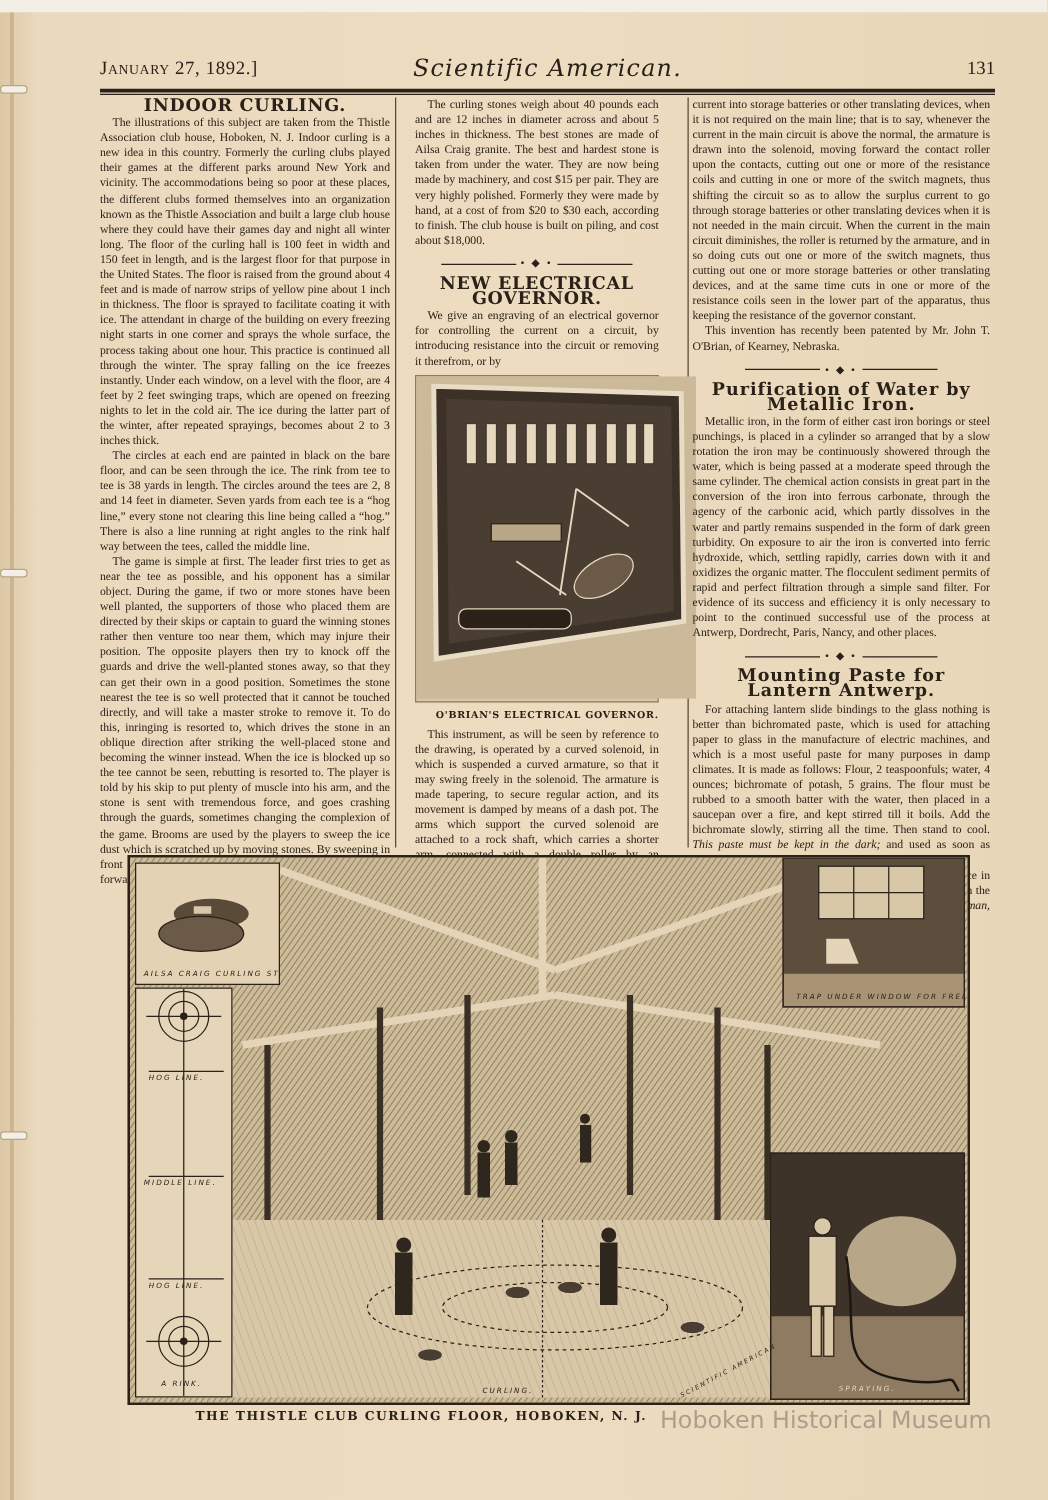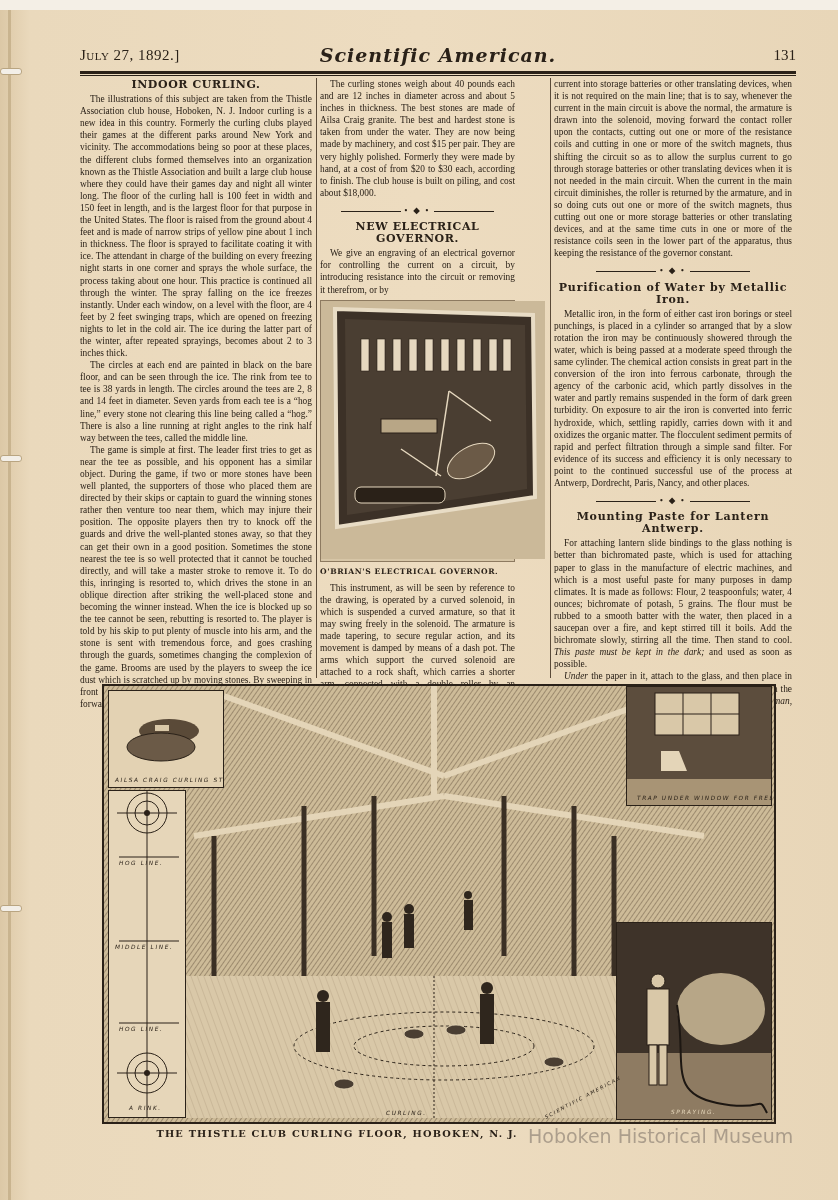--- a/index.html
+++ b/index.html
@@ -3,55 +3,55 @@
 <meta charset="utf-8">
 <style>
   html,body{margin:0;padding:0;}
   body{width:838px;height:1200px;background:#e9d9bd;position:relative;overflow:hidden;font-family:"DejaVu Serif",serif;color:#2a2118;}
   .page{position:absolute;left:0;top:10px;width:838px;height:1190px;background:linear-gradient(90deg,#dcc8a6 0px,#ead9bc 30px,#eddcc0 50%,#e8d6b8 100%);}
   .topstrip{position:absolute;left:0;top:0;width:838px;height:10px;background:#f4efe6;}
   .spine{position:absolute;left:8px;top:10px;width:3px;height:1190px;background:#c9b48f;}
   .hole{position:absolute;left:0;width:20px;height:5px;border-radius:3px;background:#f3efe8;border:1px solid #b9a581;}
   .hdr{position:absolute;left:80px;top:44px;width:716px;height:26px;}
   .hdr .date{position:absolute;left:0;top:3px;font-family:"Liberation Serif",serif;font-size:15px;font-variant:small-caps;letter-spacing:.5px;}
-  .hdr .mast{position:absolute;left:0;width:716px;text-align:center;top:0;font-family:"DejaVu Serif",serif;font-weight:bold;font-size:19px;letter-spacing:1px;font-style:italic;}
+  .hdr .mast{position:absolute;left:0;width:716px;text-align:center;top:0;font-family:"DejaVu Serif",serif;font-weight:normal;font-size:19px;letter-spacing:1px;font-style:italic;}
   .hdr .pnum{position:absolute;right:0;top:3px;font-family:"Liberation Serif",serif;font-size:15px;}
   .rule{position:absolute;left:80px;top:71px;width:716px;height:3px;background:#2a2118;}
   .rule2{position:absolute;left:80px;top:75px;width:716px;height:1px;background:#2a2118;}
   .col{position:absolute;top:78px;font-family:"Liberation Serif",serif;font-size:9.4px;line-height:12.1px;text-align:justify;}
   .col p{margin:0;text-indent:10px;}
   .c1{left:80px;width:232px;}
-  .c2{left:320px;width:195px;}
+  .c2{left:332px;width:195px;}
   .c3{left:554px;width:238px;}
   .vdiv{position:absolute;top:78px;width:1px;height:600px;background:#5a4a38;}
-  .h{font-family:"DejaVu Serif",serif;font-weight:bold;font-size:11px;letter-spacing:.6px;text-align:center;margin:1px 0 2px;text-indent:0 !important;}
+  .h{font-family:"DejaVu Serif",serif;font-weight:bold;font-size:14px;letter-spacing:.6px;text-align:center;margin:1px 0 2px;text-indent:0 !important;}
   .h.i{font-style:normal;letter-spacing:.8px;}
   .orn{text-align:center;font-size:8px;letter-spacing:2px;margin:6px 0 4px;}
   .orn span{display:inline-block;width:60px;border-top:1px solid #2a2118;vertical-align:middle;}
   .fig{position:relative;margin:4px 0 2px;height:260px;background:#d7c6a7;border:1px solid #8d7a60;}
-  .cap{font-family:"DejaVu Serif",serif;font-weight:bold;font-size:7.6px;letter-spacing:.6px;text-align:left;margin:4px 0 4px;text-indent:0 !important;}
+  .cap{font-family:"DejaVu Serif",serif;font-weight:bold;font-size:7.6px;letter-spacing:.6px;text-align:right;margin:4px 0 4px;text-indent:0 !important;}
   em{font-style:italic;}
   .plate{position:absolute;left:102px;top:684px;width:670px;height:436px;border:2px solid #2a2118;background:#c9b692;overflow:hidden;}
   .sub{position:absolute;border:1.5px solid #2a2118;background:#e3d2b3;overflow:hidden;}
   .lbl{position:absolute;font-family:"DejaVu Sans",sans-serif;font-style:italic;font-size:5.8px;letter-spacing:1.6px;color:#2a2118;white-space:nowrap;}
   .platecap{position:absolute;left:0;width:674px;text-align:center;top:1128px;font-family:"DejaVu Serif",serif;font-weight:bold;font-size:9.8px;letter-spacing:1.2px;}
   .wm{position:absolute;left:510px;top:1125px;font-family:"DejaVu Sans",sans-serif;font-size:19px;color:rgba(120,110,100,.55);margin-left:18px;}
 </style>
 </head>
 <body>
 
 <div class="topstrip"></div>
 <div class="page"></div>
 <div class="spine"></div>
 <div class="hole" style="top:68px"></div>
 <div class="hole" style="top:455px"></div>
 <div class="hole" style="top:905px"></div>
 
 <div class="hdr">
-  <span class="date">July 27, 1892.]</span>
+  <span class="date">January 27, 1892.]</span>
   <span class="mast">Scientific American.</span>
   <span class="pnum">131</span>
 </div>
 <div class="rule"></div>
 <div class="rule2"></div>
 
 <div class="vdiv" style="left:316px"></div>
 <div class="vdiv" style="left:550px"></div>
 
 <div class="col c1">
@@ -90,20 +90,21 @@
       <line x1="80" y1="148" x2="120" y2="175" stroke="#e6d8bf" stroke-width="1.5"></line>
       <rect x="34" y="186" width="90" height="16" rx="6" fill="#2a2118" stroke="#e6d8bf"></rect>
     </svg>
   </div>
   <div class="cap">O'BRIAN'S ELECTRICAL GOVERNOR.</div>
   <p>This instrument, as will be seen by reference to the drawing, is operated by a curved solenoid, in which is suspended a curved armature, so that it may swing freely in the solenoid. The armature is made tapering, to secure regular action, and its movement is damped by means of a dash pot. The arms which support the curved solenoid are attached to a rock shaft, which carries a shorter arm, connected with a double roller by an adjustable rod. The double roller rolls on two series of electric contacts, one set of which is connected with wires leading to resistance coils and the other set to a switch mechanism, which sends the</p>
 </div>
 
 <div class="col c3">
   <p style="text-indent:0">current into storage batteries or other translating devices, when it is not required on the main line; that is to say, whenever the current in the main circuit is above the normal, the armature is drawn into the solenoid, moving forward the contact roller upon the contacts, cutting out one or more of the resistance coils and cutting in one or more of the switch magnets, thus shifting the circuit so as to allow the surplus current to go through storage batteries or other translating devices when it is not needed in the main circuit. When the current in the main circuit diminishes, the roller is returned by the armature, and in so doing cuts out one or more of the switch magnets, thus cutting out one or more storage batteries or other translating devices, and at the same time cuts in one or more of the resistance coils seen in the lower part of the apparatus, thus keeping the resistance of the governor constant.</p>
+  <p>This invention has recently been patented by Mr. John T. O'Brian, of Kearney, Nebraska.</p>
   <div class="orn"><span></span> <b>• ◆ •</b> <span></span></div>
   <div class="h i">Purification of Water by Metallic Iron.</div>
   <p>Metallic iron, in the form of either cast iron borings or steel punchings, is placed in a cylinder so arranged that by a slow rotation the iron may be continuously showered through the water, which is being passed at a moderate speed through the same cylinder. The chemical action consists in great part in the conversion of the iron into ferrous carbonate, through the agency of the carbonic acid, which partly dissolves in the water and partly remains suspended in the form of dark green turbidity. On exposure to air the iron is converted into ferric hydroxide, which, settling rapidly, carries down with it and oxidizes the organic matter. The flocculent sediment permits of rapid and perfect filtration through a simple sand filter. For evidence of its success and efficiency it is only necessary to point to the continued successful use of the process at Antwerp, Dordrecht, Paris, Nancy, and other places.</p>
   <div class="orn"><span></span> <b>• ◆ •</b> <span></span></div>
   <div class="h i">Mounting Paste for Lantern Antwerp.</div>
   <p><span>For attaching lantern slide bindings to the glass nothing is better than bichromated paste, which is used for attaching paper to glass in the manufacture of electric machines, and which is a most useful paste for many purposes in damp climates. It is made as follows: Flour, 2 teaspoonfuls; water, 4 ounces; bichromate of potash, 5 grains. The flour must be rubbed to a smooth batter with the water, then placed in a saucepan over a fire, and kept stirred till it boils. Add the bichromate slowly, stirring all the time. Then stand to cool.</span> <em>This paste must be kept in the dark;</em> <span>and used as soon as possible.</span></p>
   <p><em>Under</em> <span>the paper in it, attach to the glass, and then place in direct sunlight for a day. This sets up a chemical change in the bichromate and renders the paste insoluble.—</span><em>M. V. Portman, Jour. Photo. Society of India.</em></p>
 </div>
 
 <div class="plate">

